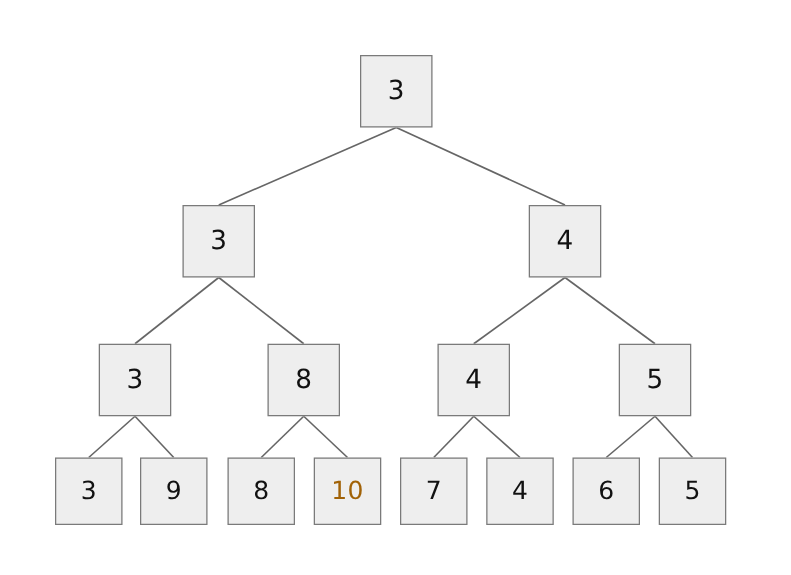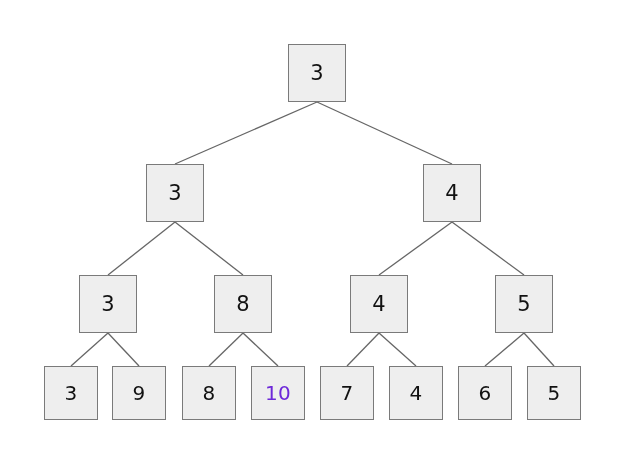--- a/index.html
+++ b/index.html
@@ -99,21 +99,21 @@
       </div>
       <div class="tree-node node-leaf" style="left: 44px; top: 366px; width: 54px; height: 54px; background: rgb(238, 238, 238); border-color: rgb(122, 122, 122); color: rgb(17, 17, 17);">
         <span class="node-value">3</span>
       </div>
       <div class="tree-node node-leaf" style="left: 112px; top: 366px; width: 54px; height: 54px; background: rgb(238, 238, 238); border-color: rgb(122, 122, 122); color: rgb(17, 17, 17);">
         <span class="node-value">9</span>
       </div>
       <div class="tree-node node-leaf" style="left: 182px; top: 366px; width: 54px; height: 54px; background: rgb(238, 238, 238); border-color: rgb(122, 122, 122); color: rgb(17, 17, 17);">
         <span class="node-value">8</span>
       </div>
-      <div class="tree-node node-leaf" style="left: 251px; top: 366px; width: 54px; height: 54px; background: rgb(238, 238, 238); border-color: rgb(122, 122, 122); color: #6d28d9;">
+      <div class="tree-node node-leaf" style="left: 251px; top: 366px; width: 54px; height: 54px; background: rgb(238, 238, 238); border-color: rgb(122, 122, 122); color: #a16207;">
         <span class="node-value">10</span>
       </div>
       <div class="tree-node node-leaf" style="left: 320px; top: 366px; width: 54px; height: 54px; background: rgb(238, 238, 238); border-color: rgb(122, 122, 122); color: rgb(17, 17, 17);">
         <span class="node-value">7</span>
       </div>
       <div class="tree-node node-leaf" style="left: 389px; top: 366px; width: 54px; height: 54px; background: rgb(238, 238, 238); border-color: rgb(122, 122, 122); color: rgb(17, 17, 17);">
         <span class="node-value">4</span>
       </div>
       <div class="tree-node node-leaf" style="left: 458px; top: 366px; width: 54px; height: 54px; background: rgb(238, 238, 238); border-color: rgb(122, 122, 122); color: rgb(17, 17, 17);">
         <span class="node-value">6</span>

